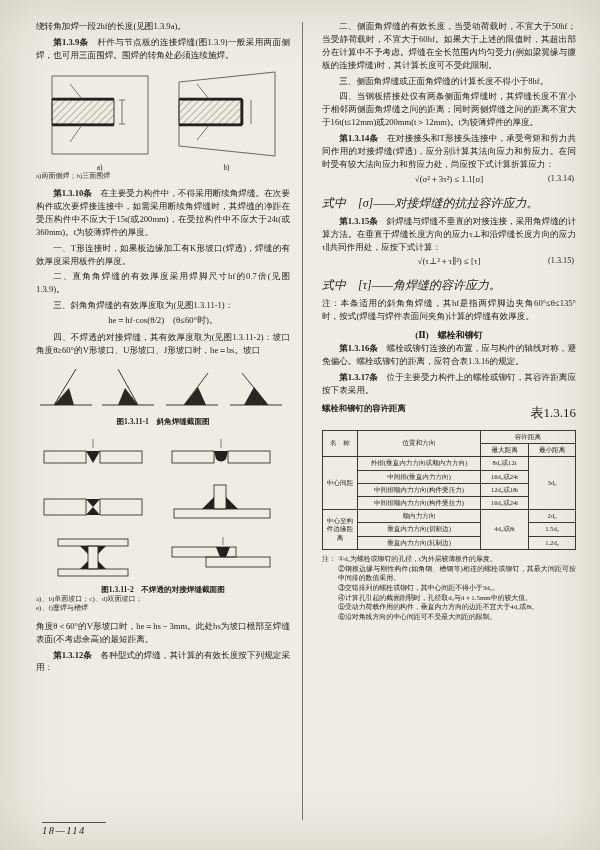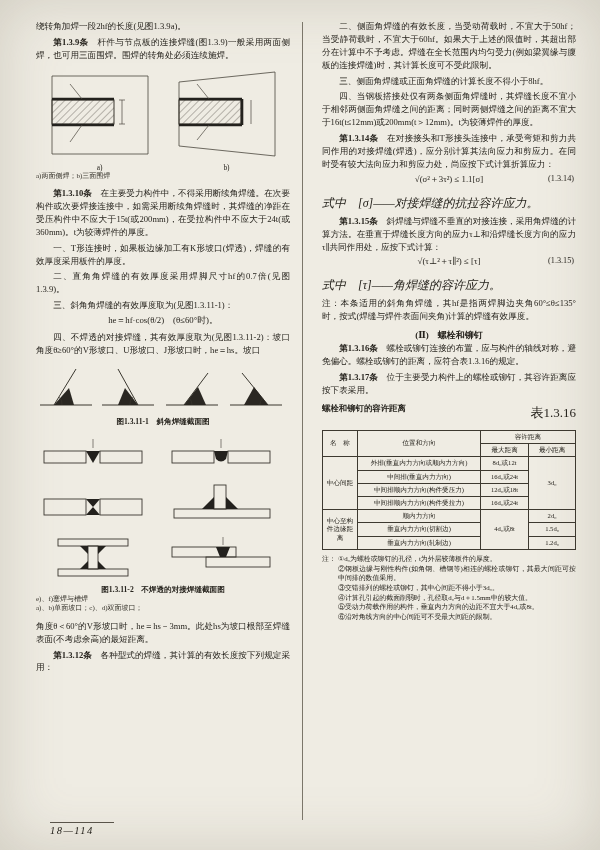--- a/index.html
+++ b/index.html
@@ -23,21 +23,21 @@
   .sec-head{text-align:center;font-weight:bold;font-size:9px;margin:6px 0 0 0;}
   .tbl-title-row{position:relative;text-align:left;font-weight:bold;font-size:8.4px;margin:6px 0 16px 0;}
   .tbl-title-row .tbl-no{position:absolute;right:0;top:1px;font-weight:normal;font-size:13px;}
   table.spec{border-collapse:collapse;width:100%;font-size:6.6px;line-height:1.25;}
   table.spec td{border:0.8px solid #3d3930;padding:2px 2px;text-align:center;vertical-align:middle;}
   td.namecol{width:30px;}
   td.poscol{text-align:left;width:118px;}
   .notes{margin-top:4px;}
   .note-line{font-size:6.9px;line-height:1.4;text-align:justify;display:flex;}
   .note-label{flex:0 0 16px;font-size:6.9px;}
-  .footer{position:absolute;left:50px;bottom:14px;font-size:10.5px;font-style:italic;
+  .footer{position:absolute;left:42px;bottom:14px;font-size:10.5px;font-style:italic;
           letter-spacing:1.5px;border-top:1px solid #59544a;padding-top:2px;width:64px;}
   svg{display:block;}
   .where{margin:8px 0 3px 0;font-size:12px;line-height:1.5;text-indent:0;font-style:italic;}
 </style>
 </head>
 <body>
 
 <div class="page">
   <div class="divider"></div>
 
@@ -177,22 +177,22 @@
           </g>
 
           <g transform="translate(128,100)">
             <rect x="8" y="14" width="64" height="10" fill="none" stroke="#3a372f" stroke-width="0.9"></rect>
             <rect x="42" y="24" width="64" height="10" fill="none" stroke="#3a372f" stroke-width="0.9"></rect>
             <path d="M52 14 L66 14 L62 24 L56 24 Z" fill="#23211d"></path>
             <line x1="59" y1="4" x2="59" y2="12" stroke="#3a372f" stroke-width="0.6"></line>
           </g>
         </svg>
         <div class="fig-caption">图1.3.11-2　不焊透的对接焊缝截面图</div>
+        <div class="fig-sub">a)、b)单面坡口；c)、d)双面坡口；</div>
         <div class="fig-sub">e)、f)塞焊与槽焊</div>
-        <div class="fig-sub">a)、b)单面坡口；c)、d)双面坡口；</div>
       </div>
 
       <p class="body noindent">角度θ＜60°的V形坡口时，he＝hs－3mm。此处hs为坡口根部至焊缝表面(不考虑余高)的最短距离。</p>
 
       <p class="body"><span class="b">第1.3.12条</span><span>　各种型式的焊缝，其计算的有效长度按下列规定采用：</span></p>
     </div>
 
     <div class="col">
 
       <p class="body">二、侧面角焊缝的有效长度，当受动荷载时，不宜大于50hf；当受静荷载时，不宜大于60hf。如果大于上述的限值时，其超出部分在计算中不予考虑。焊缝在全长范围内均匀受力(例如梁翼缘与腹板的连接焊缝)时，其计算长度可不受此限制。</p>

